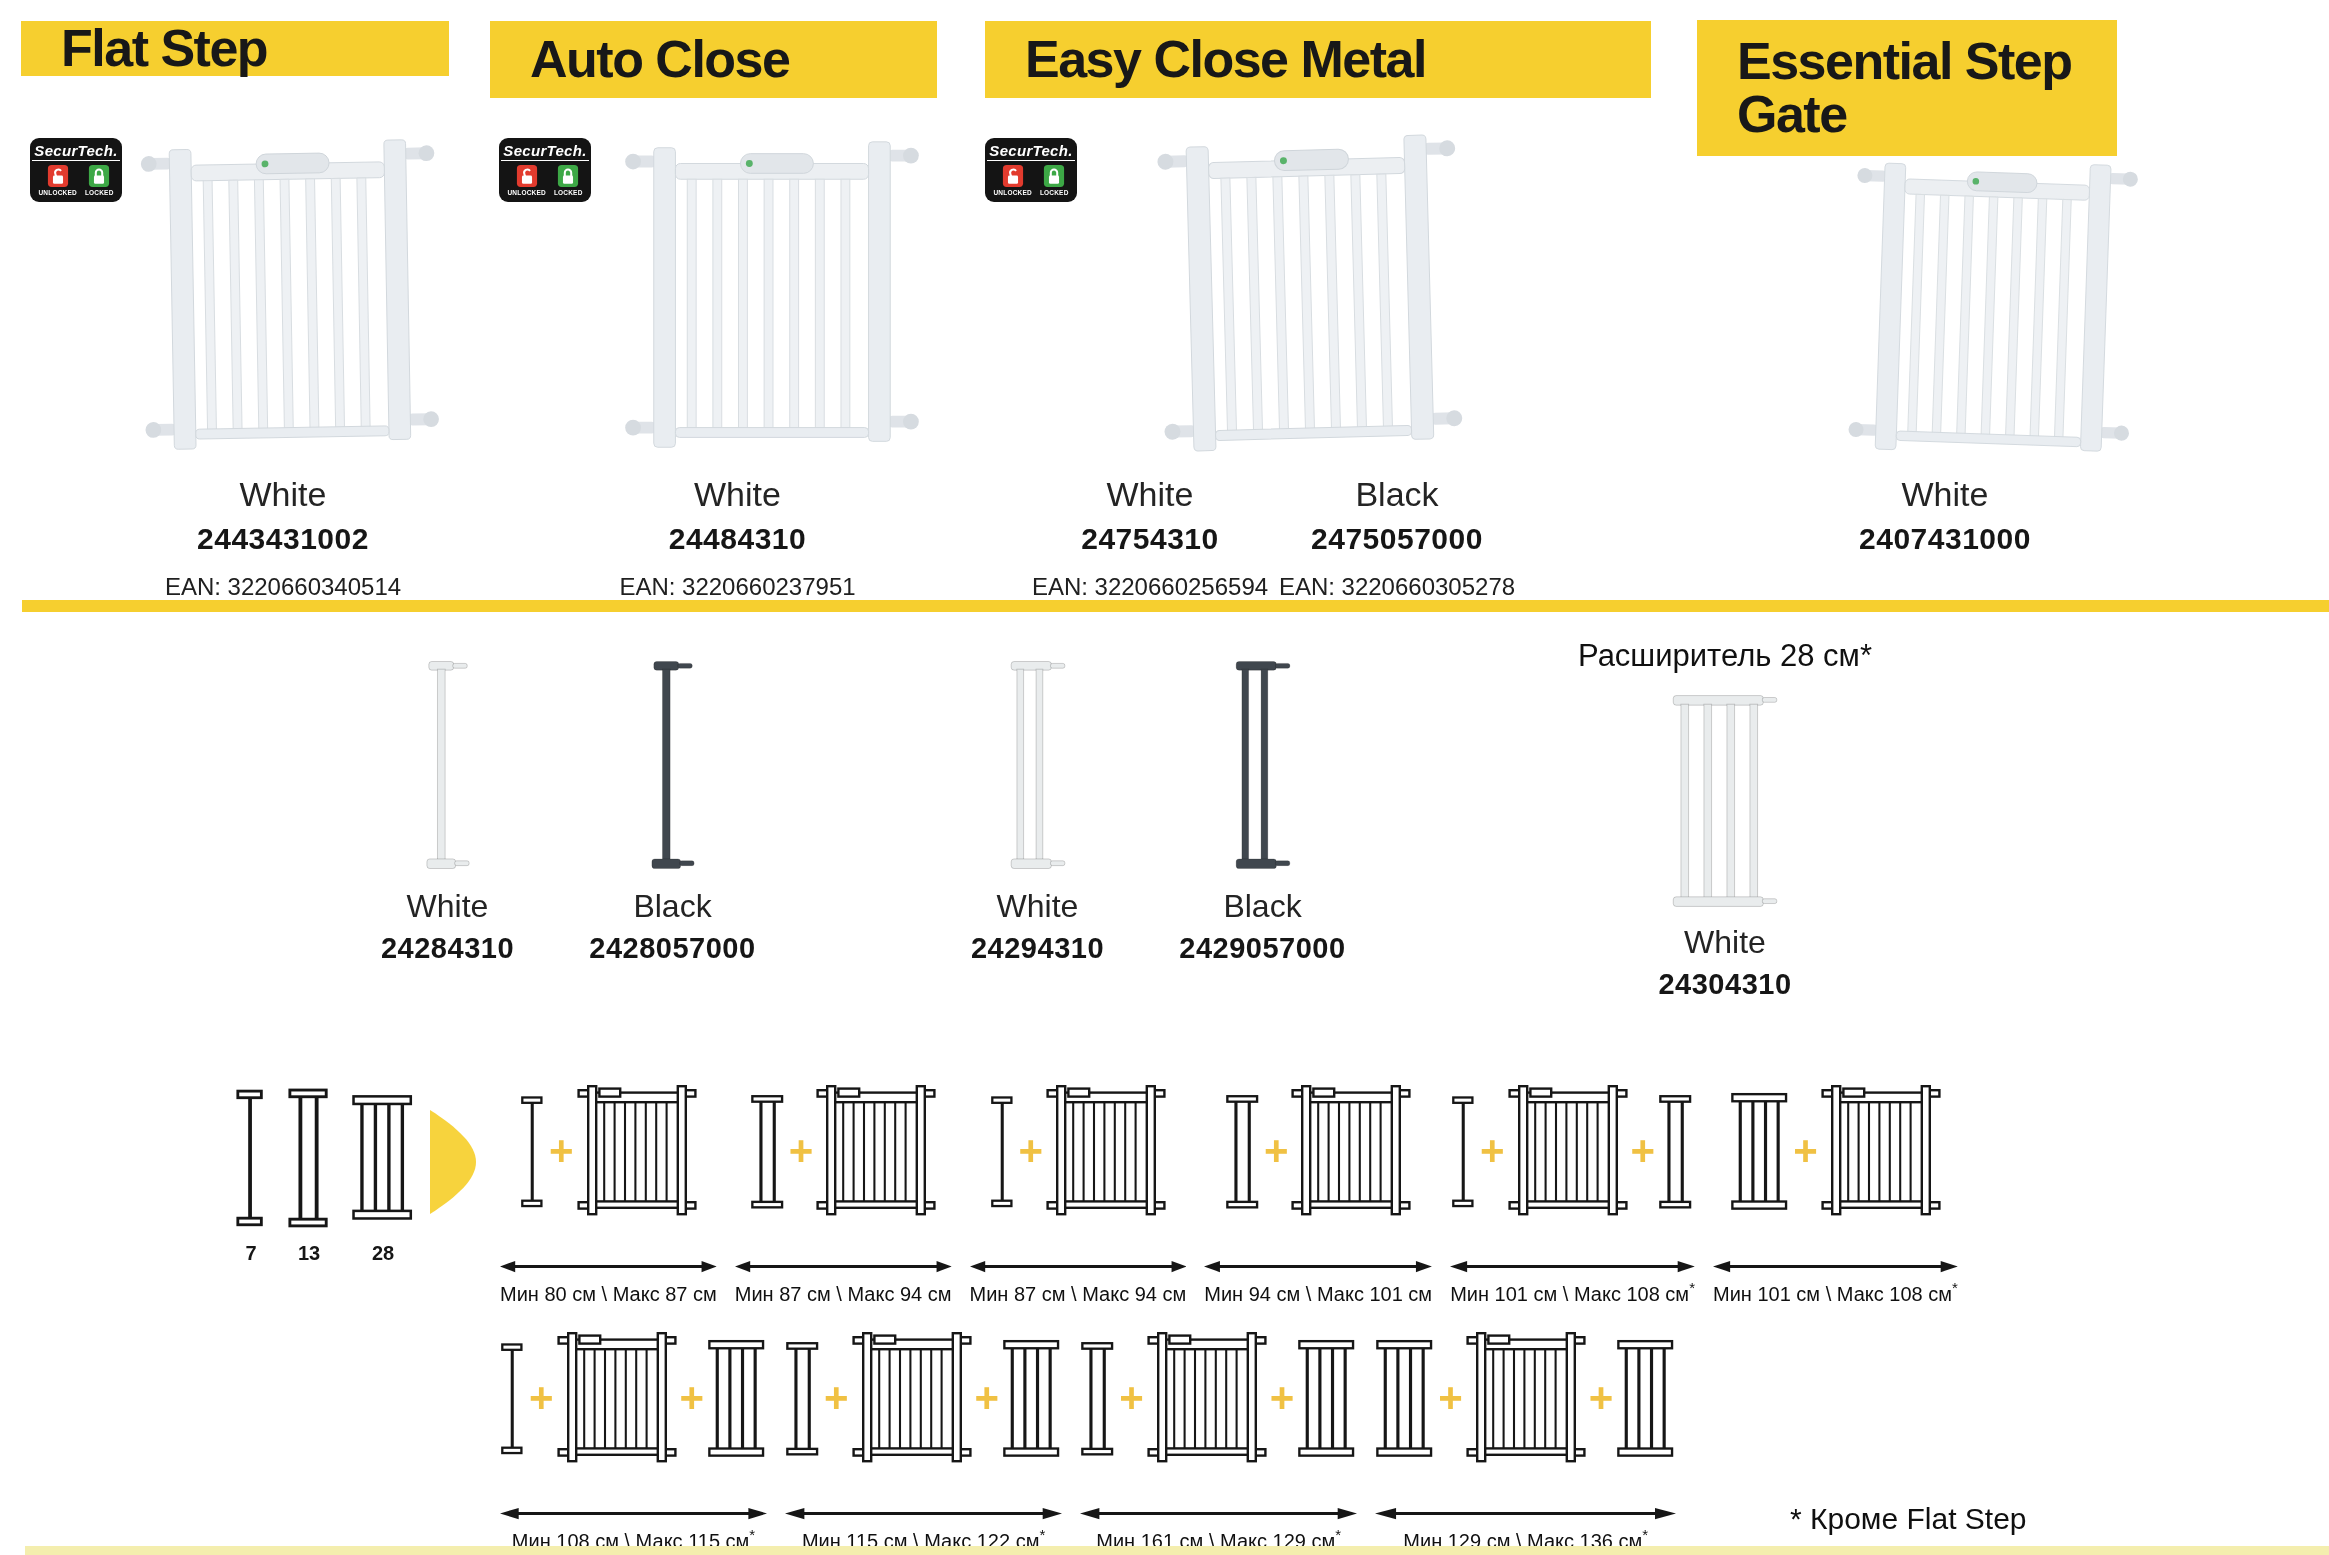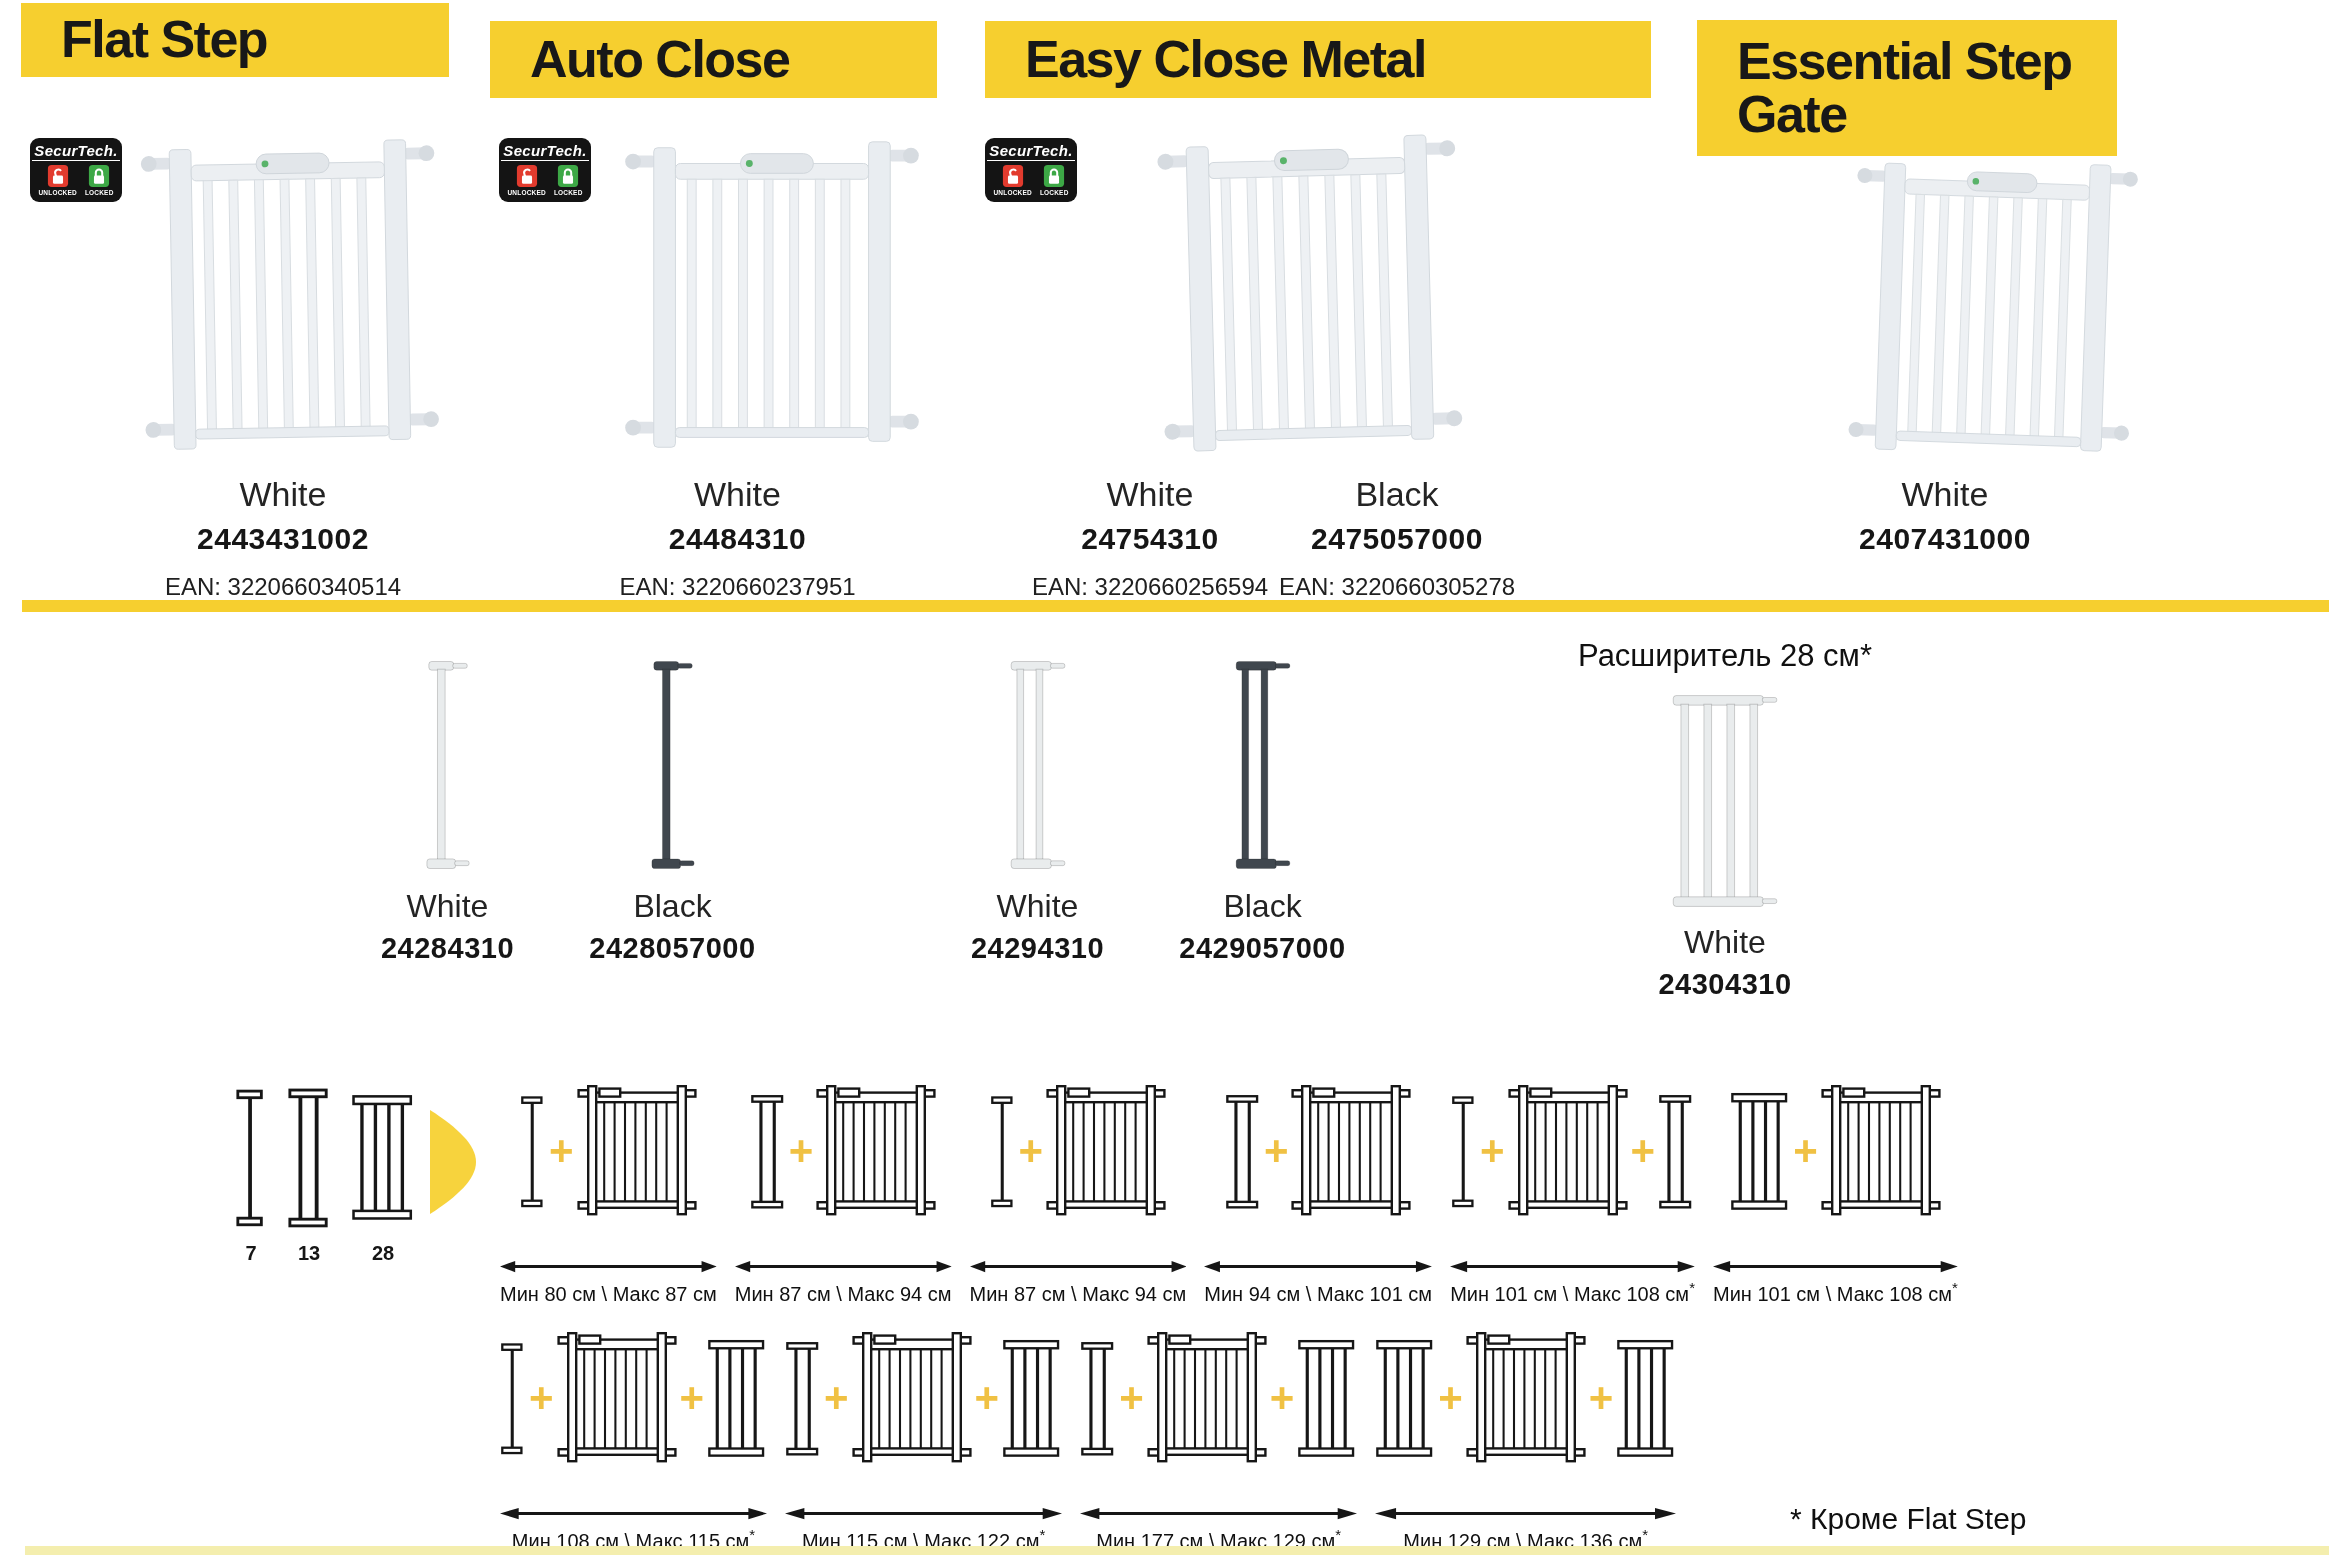--- a/index.html
+++ b/index.html
@@ -8,21 +8,21 @@
     --ink:#161616; --gray-line:#d2d8dd;
   }
   html,body{margin:0;padding:0;background:#fff;}
   .page{position:relative;width:2329px;height:1555px;background:#fff;overflow:hidden;
         font-family:"Liberation Sans", sans-serif;color:var(--ink);}
 
   
   .banner{position:absolute;background:var(--yellow);display:flex;align-items:center;
           font-weight:bold;font-size:52px;letter-spacing:-1.5px;color:#181818;
           padding-left:40px;box-sizing:border-box;line-height:1.02;}
-  .banner-1{left:21px;top:3px;width:428px;height:74px;}
+  .banner-1{left:21px;top:21px;width:428px;height:55px;}
   .banner-2{left:490px;top:21px;width:447px;height:77px;}
   .banner-3{left:985px;top:21px;width:666px;height:77px;}
   .banner-4{left:1697px;top:20px;width:420px;height:136px;align-items:center;}
 
   
   .st-badge{position:absolute;width:92px;height:64px;background:#141414;border-radius:9px;
             color:#fff;display:flex;flex-direction:column;align-items:center;
             padding:4px 3px;box-sizing:border-box;}
   .st-badge-1{left:30px;top:138px;}
   .st-badge-2{left:499px;top:138px;}
@@ -554,21 +554,21 @@
             <use href="#la-gate"></use>
           </svg>
           <span class="plus">+</span>
           <svg class="la la-e4" viewBox="0 0 76 160">
             <use href="#la-e4"></use>
           </svg>
         </div>
         <svg class="arrow" viewBox="0 0 200 16" preserveAspectRatio="none">
           <use href="#sym-arrow"></use>
         </svg>
-        <div class="caption"><span>Мин 177 см \ Макс 129 см</span><sup>*</sup></div>
+        <div class="caption"><span>Мин 161 см \ Макс 129 см</span><sup>*</sup></div>
       </div>
     <div class="combo">
         <div class="combo-art">
           <svg class="la la-e4" viewBox="0 0 76 160">
             <use href="#la-e4"></use>
           </svg>
           <span class="plus">+</span>
           <svg class="la la-gate" viewBox="0 0 150 170">
             <use href="#la-gate"></use>
           </svg>

